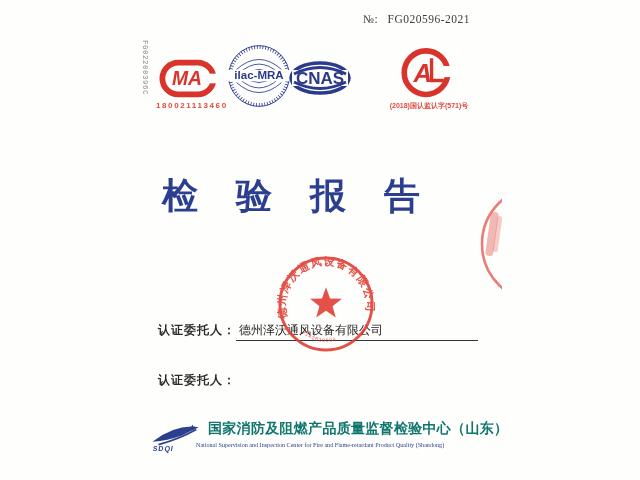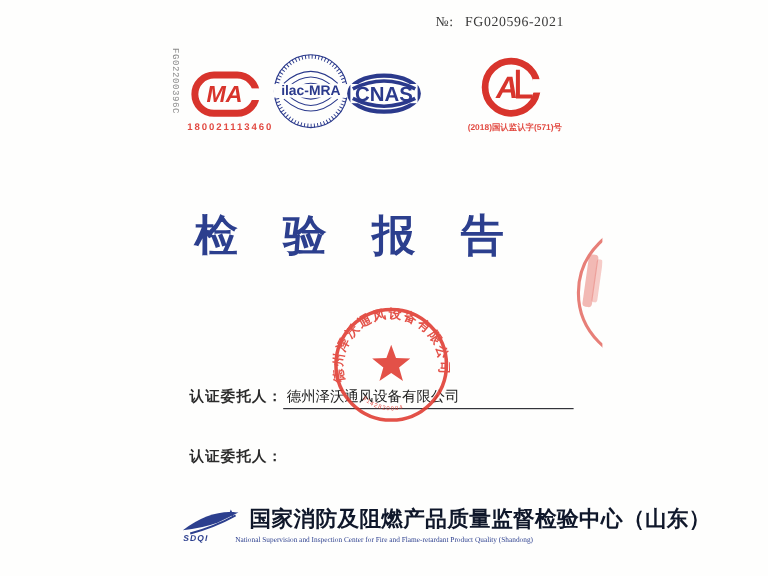--- a/index.html
+++ b/index.html
@@ -64,21 +64,21 @@
     font-size:12px;color:#222;padding:0 0 1px 3px;white-space:nowrap;overflow:hidden;
   }
   
   .stamp-svg{position:absolute;left:277px;top:255px;opacity:.88;}
   .partial-stamp{position:absolute;left:468px;top:186px;opacity:.75;}
   
   .footer{position:absolute;left:150px;top:420px;width:345px;display:flex;align-items:flex-start;}
   .footer-logo{flex:0 0 auto;margin-top:2px;}
   .footer-text{position:relative;margin-left:6px;}
   .footer-zh{
-    font-size:18px;font-weight:bold;color:#0f172a;white-space:nowrap;letter-spacing:.3px;
+    font-size:14px;font-weight:bold;color:#0f766e;white-space:nowrap;letter-spacing:.3px;
   }
   .footer-en{
     margin-top:3px;margin-left:-12px;
     font-family:"Liberation Serif", serif;
     font-size:6.3px;color:#2c3f8e;white-space:nowrap;
     transform:scaleX(.97);transform-origin:left;
   }
 </style>
 </head>
 <body>

